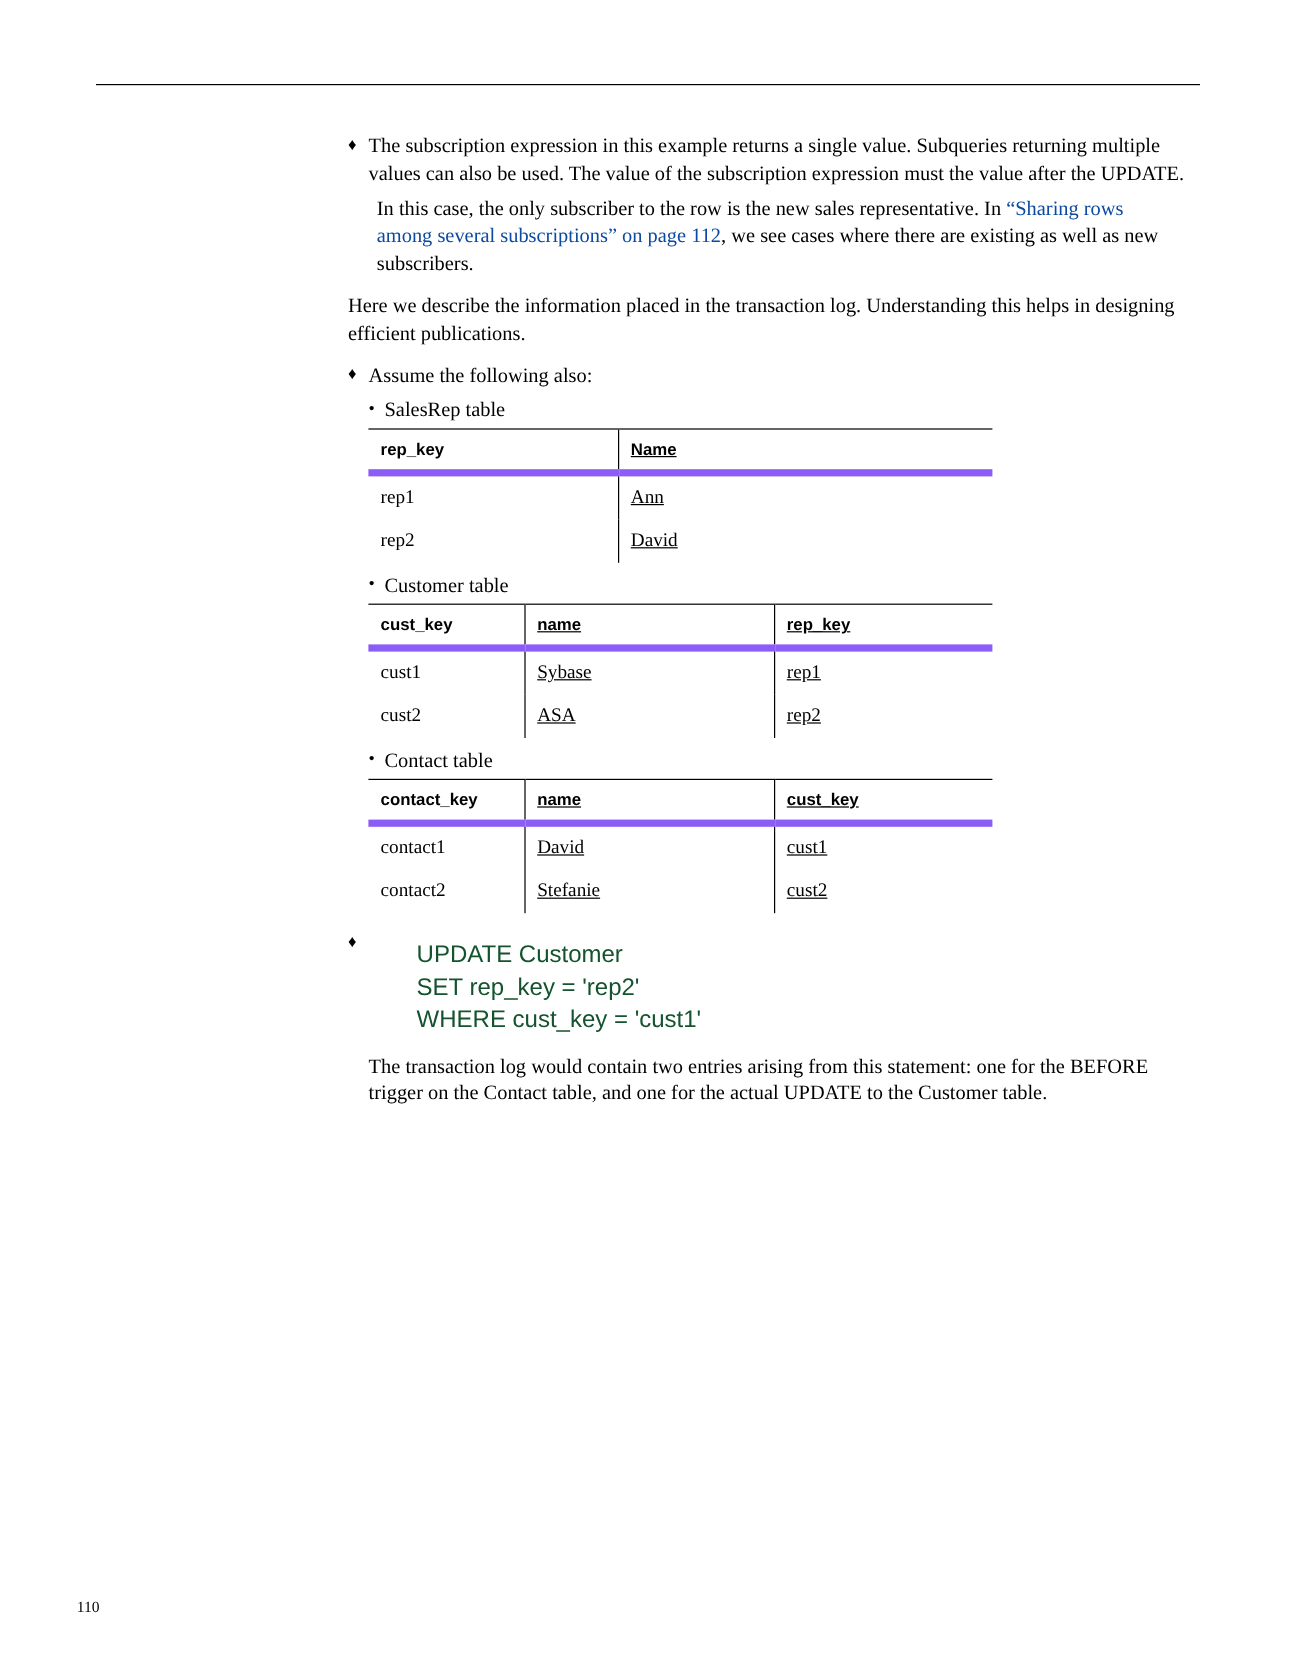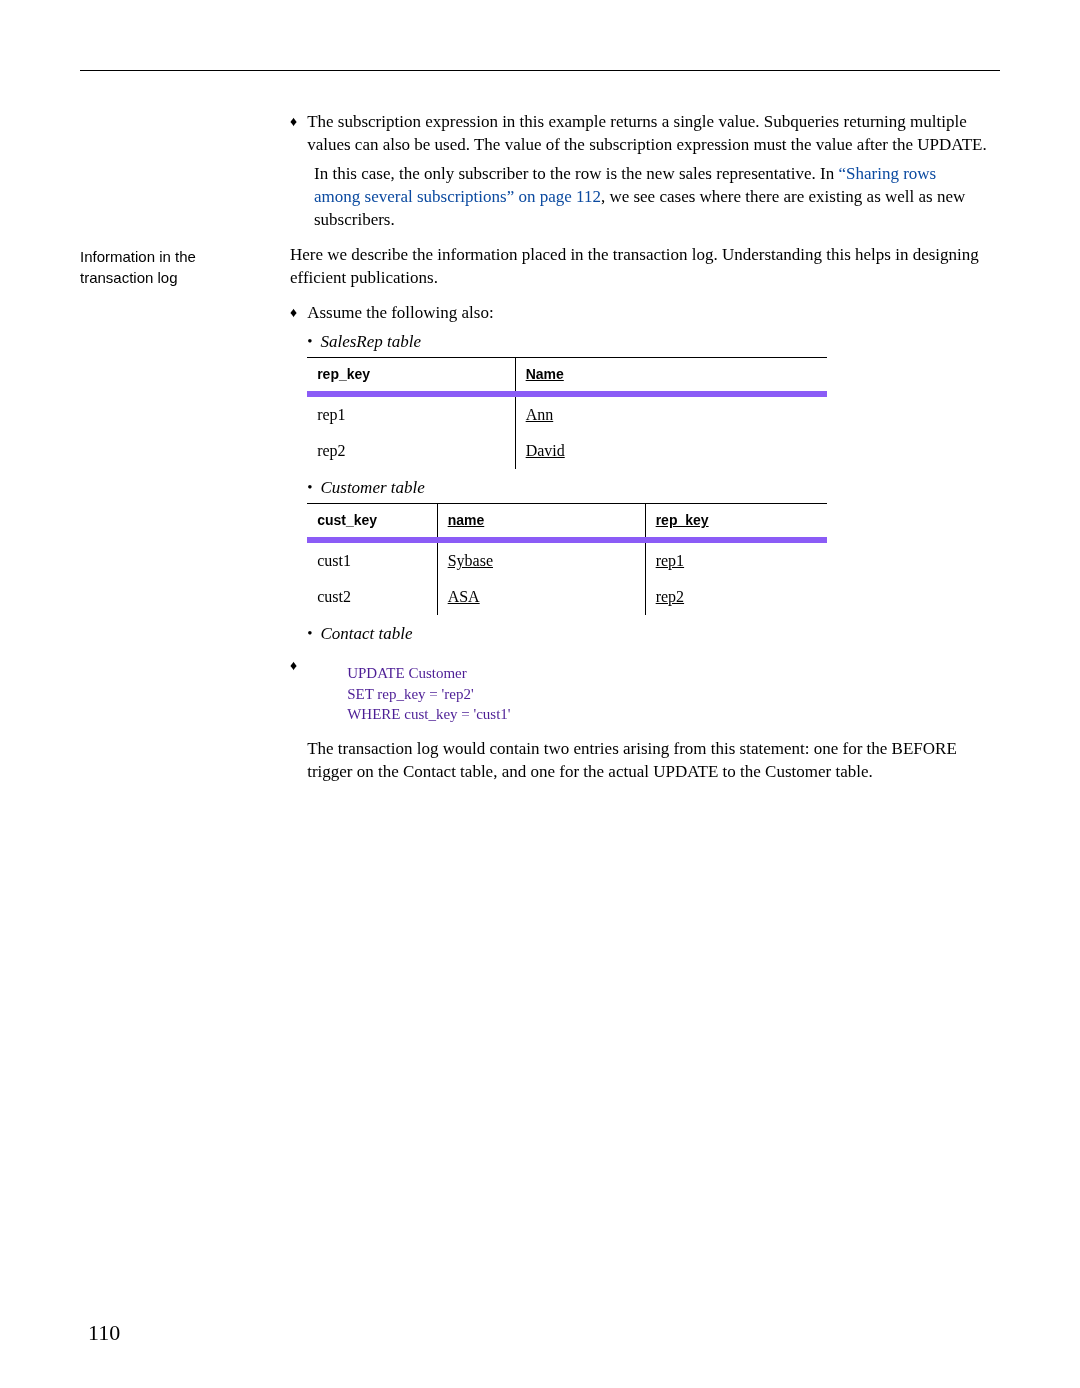--- a/index.html
+++ b/index.html
@@ -53,21 +53,20 @@
     margin-bottom: 4px;
   }
   .sub-bullet .dot {
     flex: 0 0 auto;
     margin-right: 8px;
     font-size: 15px;
     line-height: 1.4;
   }
   .sub-bullet .body {
     flex: 1 1 auto;
-    font-style: italic;
   }
   .link {
     color: #0b4aa0;
   }
   table.data {
     border-collapse: collapse;
     margin: 4px 0 8px 0;
     width: 520px;
     font-size: 16px;
   }
@@ -82,32 +81,32 @@
   }
   table.data td {
     padding: 7px 10px;
     font-family: "Times New Roman", Times, serif;
   }
   table.data td + td, table.data th + th {
     border-left: 1px solid #000;
     text-decoration: underline;
   }
   pre.code {
-    font-family: Liberation Serif, serif;
-    font-size: 15px;
-    color: #4c1d95;
+    font-family: Liberation Sans, sans-serif;
+    font-size: 20px;
+    color: #14532d;
     margin: 8px 0 14px 40px;
     white-space: pre;
     line-height: 1.35;
   }
   .page-num {
     position: fixed;
     bottom: 40px;
-    left: 88px;
-    font-size: 22px;
+    left: 64px;
+    font-size: 13px;
   }
   .indent-after-bullet {
     margin-left: 24px;
     margin-bottom: 12px;
   }
 </style>
 </head>
 <body>
 
 <hr class="top-rule">
@@ -119,21 +118,20 @@
     <div class="body">
       <span>The subscription expression in this example returns a single value. Subqueries returning multiple values can also be used. The value of the subscription expression must the value after the UPDATE.</span>
     </div>
   </div>
 
   <p class="indent-after-bullet">
     <span>In this case, the only subscriber to the row is the new sales representative. In </span><span class="link">“Sharing rows among several subscriptions” on page 112</span><span>, we see cases where there are existing as well as new subscribers.</span>
   </p>
 
   <div class="row">
-    <div class="side-label" style="margin-left:-210px; margin-top:2px;">Information in the transaction log</div>
     <p>Here we describe the information placed in the transaction log. Understanding this helps in designing efficient publications.</p>
   </div>
 
   <div class="bullet-d">
     <span class="diamond">♦</span>
     <div class="body">
       <span>Assume the following also:</span>
 
       <div class="sub-bullet" style="margin-top:6px;">
         <span class="dot">•</span>
@@ -180,20 +178,39 @@
           <td>rep2</td>
         </tr>
       </tbody>
         </table>
 
       <div class="sub-bullet">
         <span class="dot">•</span>
         <span class="body">Contact table</span>
       </div>
 
+      <table class="data">
+        <tbody>
+            <tr>
+          <th style="width:25%">contact_key</th>
+          <th style="width:40%">name</th>
+          <th>cust_key</th>
+        </tr>
+        <tr>
+          <td>contact1</td>
+          <td>David</td>
+          <td>cust1</td>
+        </tr>
+        <tr>
+          <td>contact2</td>
+          <td>Stefanie</td>
+          <td>cust2</td>
+        </tr>
+      </tbody>
+        </table>
 
     </div>
   </div>
 
   <div class="bullet-d">
     <span class="diamond">♦</span>
     <div class="body">
       <pre class="code">UPDATE Customer
 SET rep_key = 'rep2'
 WHERE cust_key = 'cust1'</pre>

